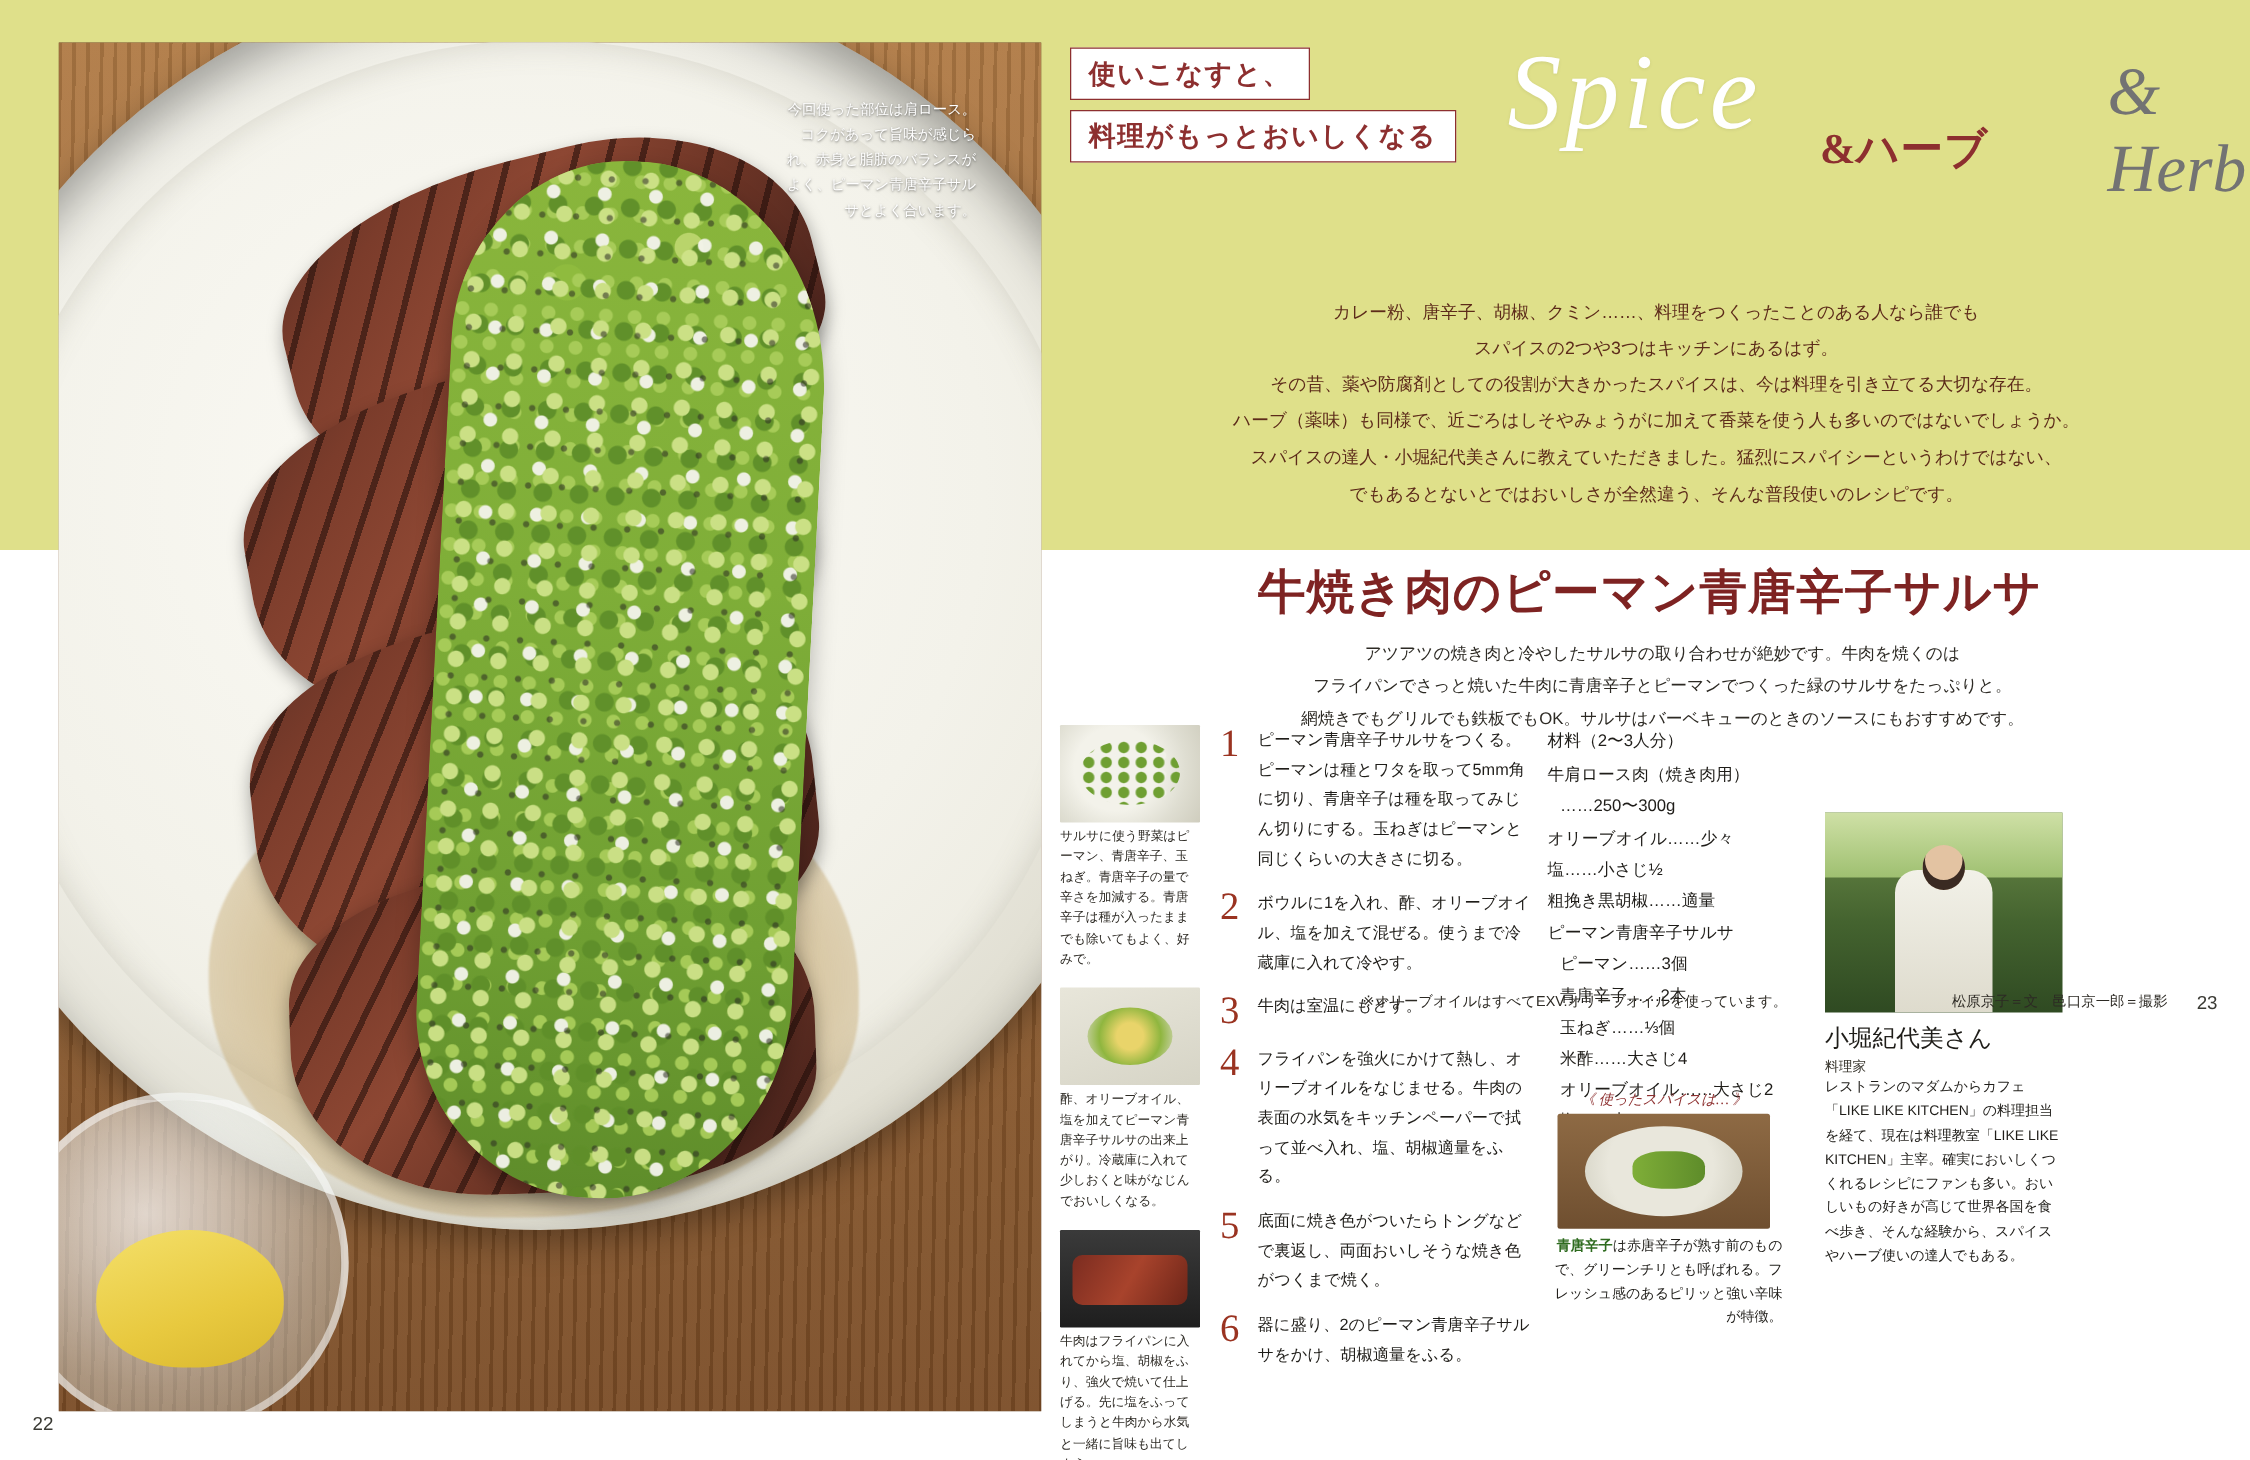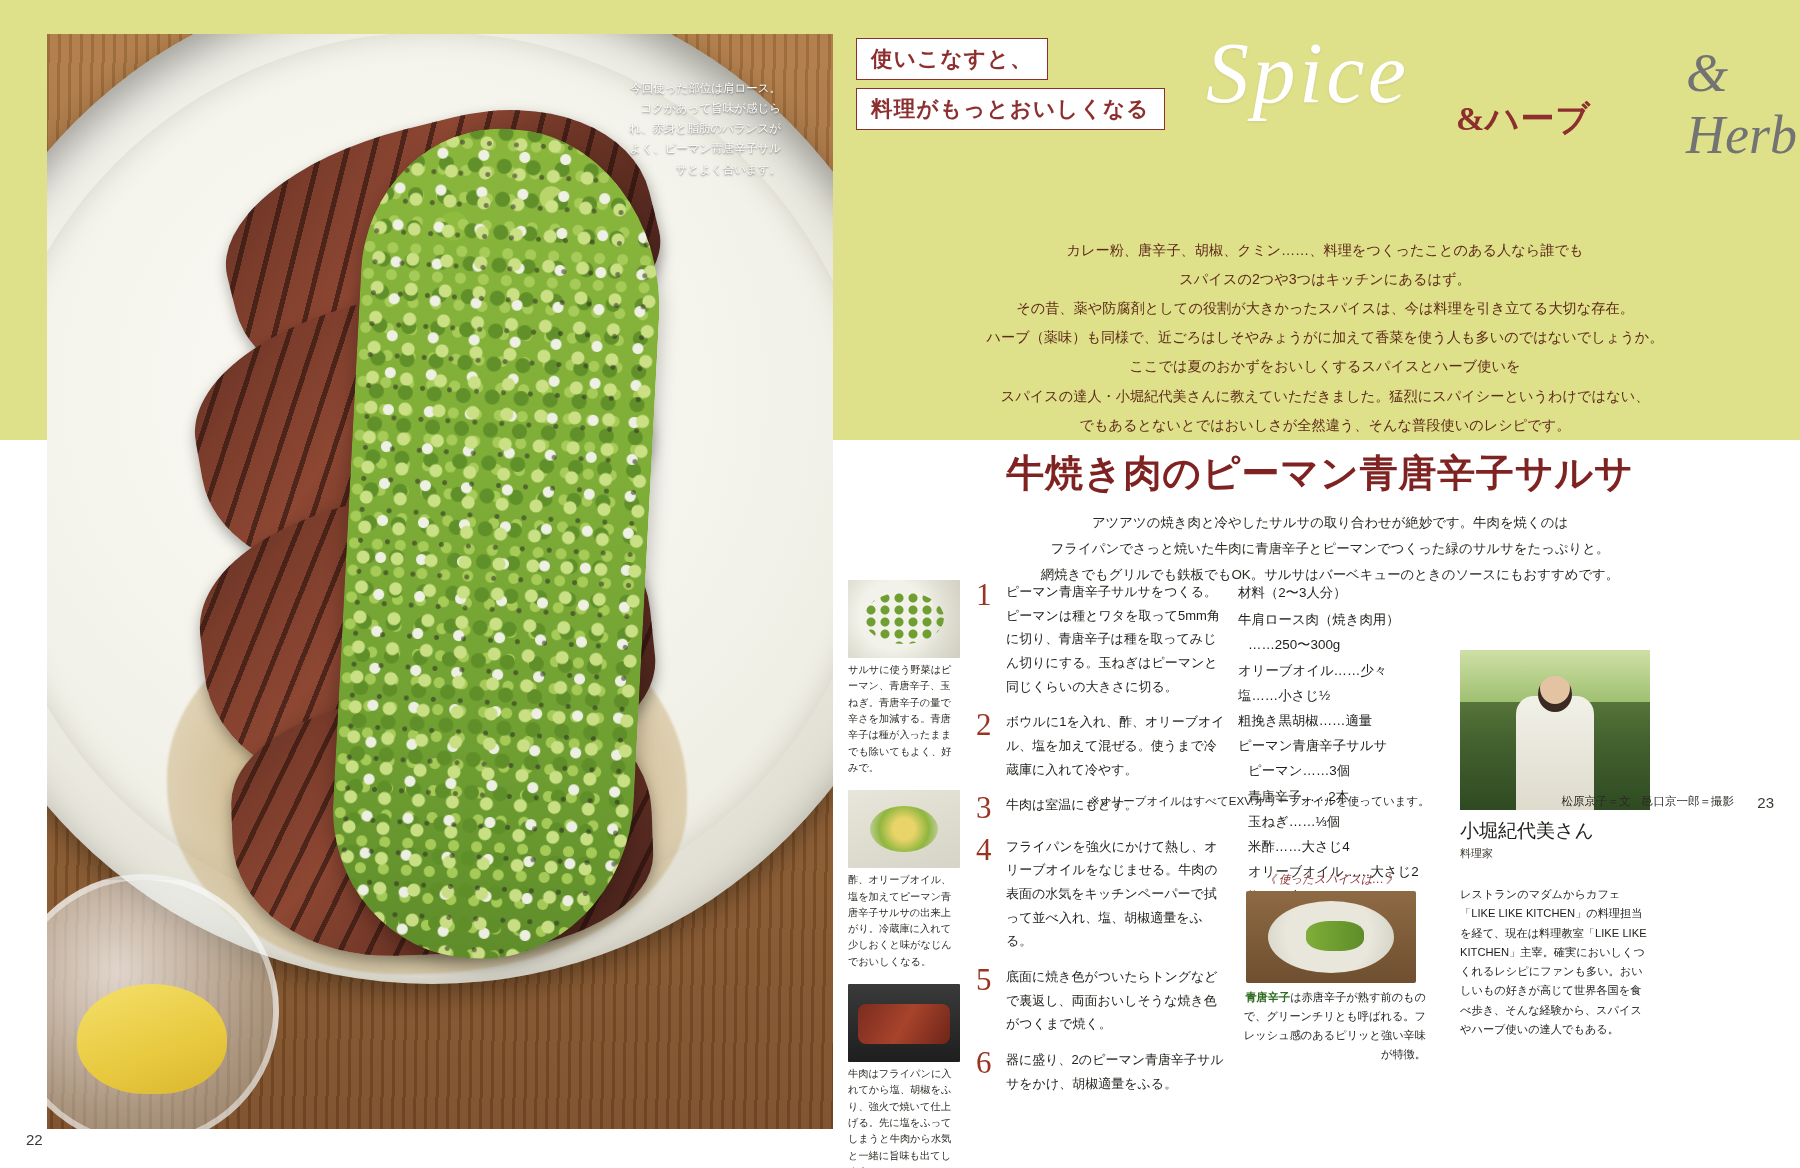--- a/index.html
+++ b/index.html
@@ -202,21 +202,21 @@
     background:linear-gradient(180deg,#6f8d4a 0%,#44632f 55%,#2f4a22 100%);}
   .pf-img .sky{position:absolute;left:0;top:0;right:0;height:52px;background:linear-gradient(180deg,#cfe0a6,#9fc071);}
   .pf-img .body{position:absolute;left:56px;top:46px;width:78px;height:114px;border-radius:18px 18px 0 0;
     background:linear-gradient(180deg,#f2f1e8,#dedbcd);}
   .pf-img .head{position:absolute;left:78px;top:26px;width:34px;height:36px;border-radius:50%;
     background:#e3c3a2;box-shadow:0 -6px 0 2px #3a2a22 inset;}
   .pf-name{margin-top:8px;font-size:19px;color:#1f1d19;
     font-family:"Liberation Serif","DejaVu Serif",serif;}
   .pf-role{font-size:11px;color:#3a372f;margin-top:2px;
     font-family:"Liberation Sans","DejaVu Sans",sans-serif;}
-  .pf-bio{margin-top:24px;font-size:11.2px;line-height:1.72;color:#1f1d19;width:190px;
+  .pf-bio{margin-top:0;font-size:11.2px;line-height:1.72;color:#1f1d19;width:190px;
     font-family:"Liberation Sans","DejaVu Sans",sans-serif;}
 
   .footnote{position:absolute;left:250px;bottom:18px;font-size:11.5px;color:#2d2a24;
     font-family:"Liberation Sans","DejaVu Sans",sans-serif;}
   .credits{position:absolute;right:66px;bottom:18px;font-size:11.5px;color:#2d2a24;
     font-family:"Liberation Sans","DejaVu Sans",sans-serif;}
   .pg-right{position:absolute;right:26px;bottom:16px;font-size:15px;color:#3a3a34;
     font-family:"Liberation Sans","DejaVu Sans",sans-serif;}
 </style>
 </head>
@@ -274,21 +274,20 @@
       </div>
       <div class="script-herb">&amp; Herb</div>
     </div>
 
 
     <div class="lede">
       <p>カレー粉、唐辛子、胡椒、クミン……、料理をつくったことのある人なら誰でも</p>
       <p>スパイスの2つや3つはキッチンにあるはず。</p>
       <p>その昔、薬や防腐剤としての役割が大きかったスパイスは、今は料理を引き立てる大切な存在。</p>
       <p>ハーブ（薬味）も同様で、近ごろはしそやみょうがに加えて香菜を使う人も多いのではないでしょうか。</p>
-      <p>ここでは夏のおかずをおいしくするスパイスとハーブ使いを</p>
       <p>スパイスの達人・小堀紀代美さんに教えていただきました。猛烈にスパイシーというわけではない、</p>
       <p>でもあるとないとではおいしさが全然違う、そんな普段使いのレシピです。</p>
     </div>
 
     <div class="recipe-title">牛焼き肉のピーマン青唐辛子サルサ</div>
 
     <div class="recipe-lede">
       <div>アツアツの焼き肉と冷やしたサルサの取り合わせが絶妙です。牛肉を焼くのは</div>
       <div>フライパンでさっと焼いた牛肉に青唐辛子とピーマンでつくった緑のサルサをたっぷりと。</div>
       <div>網焼きでもグリルでも鉄板でもOK。サルサはバーベキューのときのソースにもおすすめです。</div>

